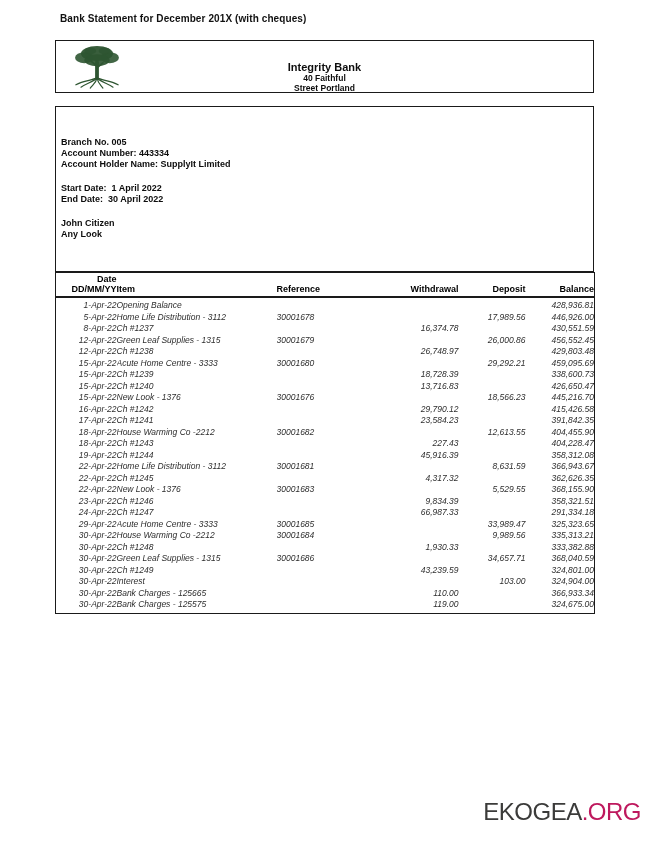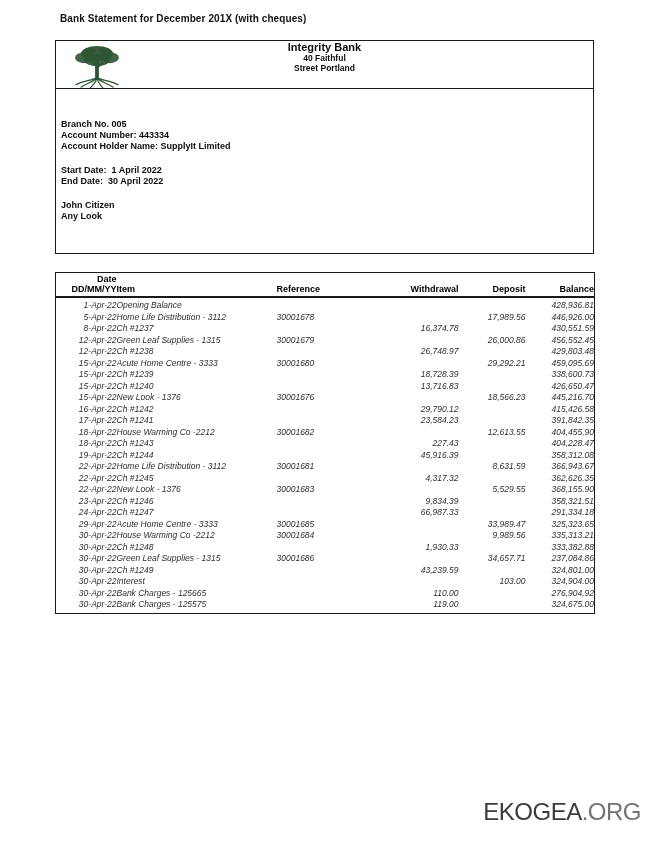--- a/index.html
+++ b/index.html
@@ -14,28 +14,28 @@
     font-size:10px; font-weight:bold; color:#111;
     letter-spacing:0.1px;
   }
   
   .bank-box {
     position:absolute; left:55px; top:40px; width:539px; height:53px;
     border:1.5px solid #1a1a1a; background:#fff;
   }
   .bank-logo { position:absolute; left:14px; top:2px; }
   .bank-text {
-    position:absolute; left:0; right:0; top:0; text-align:center;
+    position:absolute; left:0; right:0; top:20px; text-align:center;
   }
   .bank-name { font-size:11px; font-weight:bold; color:#0d0d0d; }
   .bank-line { font-size:8.5px; font-weight:bold; color:#0d0d0d; line-height:10px; }
   .bank-line.phone { margin-top:20px; }
   
   .account-box {
-    position:absolute; left:55px; top:88px; width:539px; height:166px;
+    position:absolute; left:55px; top:106px; width:539px; height:166px;
     border:1px solid #1a1a1a; background:#fff; padding:30px 0 0 5px;
   }
   .acct-line {
     font-size:9px; font-weight:bold; color:#0d0d0d; line-height:11px;
     white-space:pre;
   }
   .acct-line.gap { margin-top:13px; }
   
   table.stmt {
     position:absolute; left:55px; top:272px; width:539px;
@@ -342,21 +342,21 @@
     <td class="c-dep"></td>
     <td class="c-bal">333,382.88</td>
   </tr>
 
   <tr>
     <td class="c-date">30-Apr-22</td>
     <td class="c-item">Green Leaf Supplies - 1315</td>
     <td class="c-ref">30001686</td>
     <td class="c-wd"></td>
     <td class="c-dep">34,657.71</td>
-    <td class="c-bal">237,084.86</td>
+    <td class="c-bal">368,040.59</td>
   </tr>
 
   <tr>
     <td class="c-date">30-Apr-22</td>
     <td class="c-item">Ch #1249</td>
     <td class="c-ref"></td>
     <td class="c-wd">43,239.59</td>
     <td class="c-dep"></td>
     <td class="c-bal">324,801.00</td>
   </tr>
@@ -369,31 +369,31 @@
     <td class="c-dep">103.00</td>
     <td class="c-bal">324,904.00</td>
   </tr>
 
   <tr>
     <td class="c-date">30-Apr-22</td>
     <td class="c-item">Bank Charges - 125665</td>
     <td class="c-ref"></td>
     <td class="c-wd">110.00</td>
     <td class="c-dep"></td>
-    <td class="c-bal">276,904.92</td>
+    <td class="c-bal">366,933.34</td>
   </tr>
 
   <tr>
     <td class="c-date">30-Apr-22</td>
     <td class="c-item">Bank Charges - 125575</td>
     <td class="c-ref"></td>
     <td class="c-wd">119.00</td>
     <td class="c-dep"></td>
     <td class="c-bal">324,675.00</td>
   </tr>
 </tbody>
   </table>
 
   <div class="footer-logo">
-    <span style="color: rgb(59, 59, 58);">EKOGEA</span><span style="color: #737373;">.ORG</span>
+    <span style="color: rgb(59, 59, 58);">EKOGEA</span><span style="color: #be185d;">.ORG</span>
   </div>
 
 </div>
 
 </body></html>

